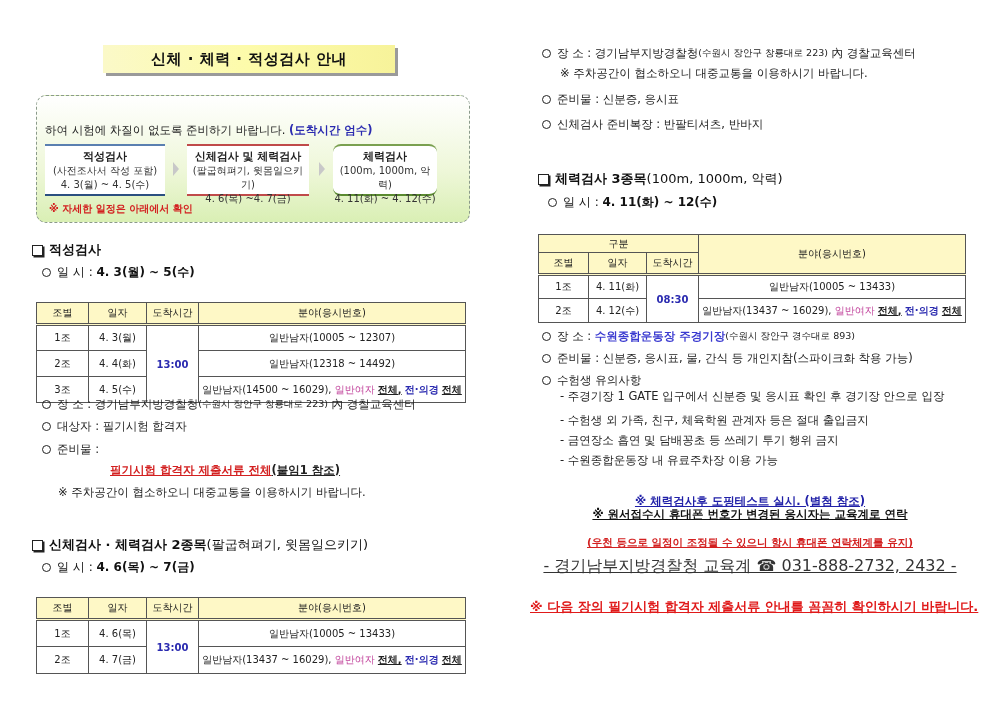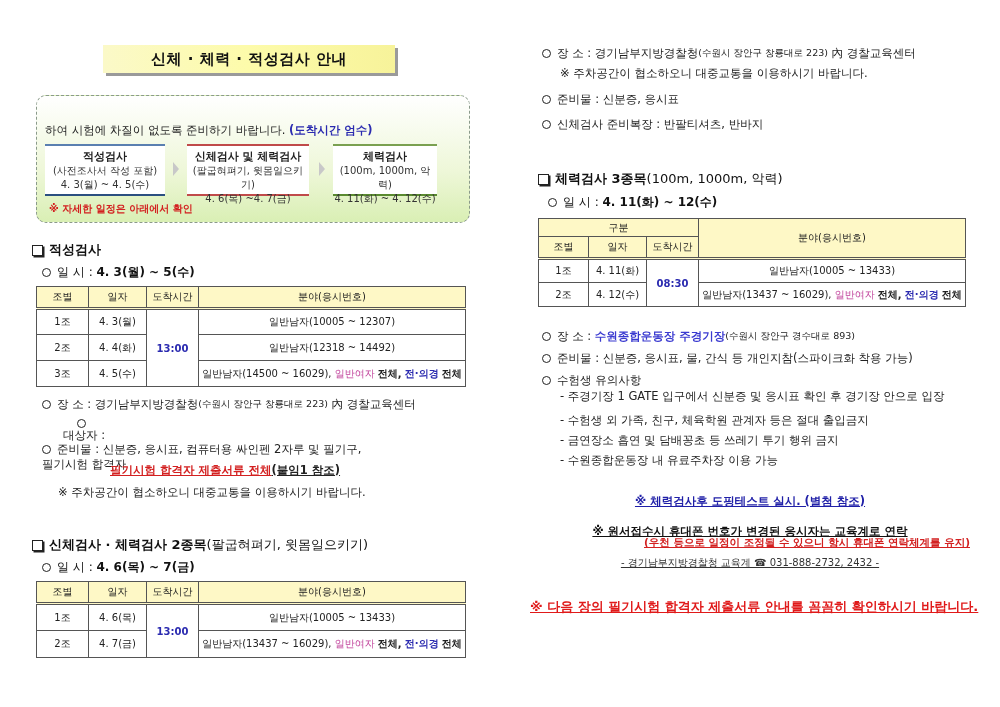--- a/index.html
+++ b/index.html
@@ -28,55 +28,55 @@
   .notice-text { font-size: 11.5px; line-height: 19px; color: #222; }
   .notice-text .emph { color: #2b2bb0; font-weight: bold; }
   .steps { position: absolute; left: 8px; top: 48px; width: 416px; height: 52px; }
   .step {
     position: absolute; top: 0; height: 52px; background: #fff;
     text-align: center; font-size: 10px; line-height: 14px; padding-top: 4px; color: #333;
   }
   .step .st { font-weight: bold; font-size: 11px; color: #222; }
   .step1 { left: 0; width: 120px; border-top: 2px solid #5a7fb0; border-bottom: 2px solid #2a4f80; }
   .step2 { left: 142px; width: 122px; border-top: 2px solid #c04a4a; border-bottom: 2px solid #c04a4a; }
-  .step3 { left: 288px; width: 104px; border-top: 2px solid #7aa050; border-bottom: 2px solid #5a8a30; }
+  .step3 { left: 288px; width: 104px; border-top: 2px solid #7aa050; border-bottom: 2px solid #5a8a30; border-radius: 8px; }
   .arrow { position: absolute; top: 18px; width: 0; height: 0; border-top: 7px solid transparent; border-bottom: 7px solid transparent; border-left: 6px solid #c8c8c8; }
   .arrow1 { left: 128px; }
   .arrow2 { left: 274px; }
   .notice-warn { position: absolute; left: 12px; top: 106px; color: #d32020; font-weight: bold; font-size: 10px; }
 
   
   .sec-h { position: absolute; font-weight: bold; font-size: 13px; color: #111; display: flex; align-items: center; }
   .sec-h .box-icon { width: 11px; height: 11px; border: 1.5px solid #222; box-shadow: 1.5px 1.5px 0 #222; margin-right: 6px; }
   .sec-h .thin { font-weight: normal; }
   .sub { position: absolute; font-size: 12px; color: #111; display: flex; align-items: center; }
   .circ { display: inline-block; width: 9px; height: 9px; border: 1.3px solid #222; border-radius: 50%; margin-right: 6px; }
   .sub b { font-weight: bold; }
 
   
-  table { position: absolute; border-collapse: collapse; font-size: 10px; }
+  table { position: absolute; border-collapse: collapse; font-size: 10px; margin-top: 16px; }
   td, th { border: 1px solid #555; text-align: center; vertical-align: middle; font-weight: normal; }
   th { background: #fef8c6; height: 22px; color: #222; }
   thead tr:last-child th { border-bottom: 3px double #555; }
   .t-time { color: #2b2bb0; font-weight: bold; }
   .pink { color: #c0409a; }
   .navy { color: #2b2bb0; font-weight: bold; }
-  .bold { font-weight: bold; }
+  .bold { font-weight: bold; text-decoration: underline; }
 
   .line { position: absolute; font-size: 11.5px; color: #222; white-space: nowrap; display: flex; align-items: center; }
   .line small { font-size: 9.5px; }
   .red-under { color: #d32020; font-weight: bold; text-decoration: underline; }
   .under-b { font-weight: bold; text-decoration: underline; }
   .blue-loc { color: #3a3ad0; font-weight: bold; }
 
   .center-line { position: absolute; left: 0; width: 440px; text-align: center; font-size: 11.5px; white-space: nowrap; text-decoration: underline; }
   .c-blue { color: #2020a8; font-weight: bold; }
   .c-black { color: #111; font-weight: bold; }
-  .c-red { color: #d32020; font-weight: bold; font-size: 10.5px; text-align: right; }
-  .c-gray { color: #333; font-size: 10px; }
+  .c-red { color: #d32020; font-weight: bold; font-size: 10.5px; }
+  .c-gray { color: #333; font-size: 16px; }
   .final { color: #e01a1a; font-weight: bold; font-size: 13px; }
 </style>
 </head>
 <body>
 
 <div class="col col-left">
 
   <div class="title-banner">신체 · 체력 · 적성검사 안내</div>
 
   <div class="notice-box">
@@ -151,29 +151,28 @@
     </tbody>
   </table>
 
   <div class="line" style="left:12px; top:397px;">
     <span class="circ"></span>
     <span>장   소 :</span>&nbsp;
     <span>경기남부지방경찰청</span>
     <small>(수원시 장안구 창룡대로 223)</small>&nbsp;
     <span>內 경찰교육센터</span>
   </div>
-  <div class="line" style="left:12px; top:419px;flex-direction:column;">
+  <div class="line" style="left:12px; top:419px;">
     <span class="circ"></span>
     <span>대상자 :</span>&nbsp;
     <span>필기시험 합격자</span>
   </div>
   <div class="line" style="left:12px; top:442px;">
     <span class="circ"></span>
     <span>준비물 :</span>&nbsp;
-    <span>신분증, 응시표, 컴퓨터용 싸인펜 2자루 및 필기구,</span>
   </div>
   <div class="line" style="left:80px; top:463px;">
     <span class="red-under">필기시험 합격자 제출서류 전체</span>
     <span class="under-b">(붙임1 참조)</span>
   </div>
   <div class="line" style="left:28px; top:485px;">※ 주차공간이 협소하오니 대중교통을 이용하시기 바랍니다.</div>
 
   <div class="sec-h" style="left:2px; top:536px;">
     <span class="box-icon"></span>
     <span>신체검사 · 체력검사 2종목</span>
@@ -293,17 +292,17 @@
   <div class="line" style="left:12px; top:373px;">
     <span class="circ"></span>
     <span>수험생 유의사항</span>
   </div>
   <div class="line" style="left:30px; top:389px;">- 주경기장 1 GATE 입구에서 신분증 및 응시표 확인 후 경기장 안으로 입장</div>
   <div class="line" style="left:30px; top:413px;">- 수험생 외 가족, 친구, 체육학원 관계자 등은 절대 출입금지</div>
   <div class="line" style="left:30px; top:433px;">- 금연장소 흡연 및 담배꽁초 등 쓰레기 투기 행위 금지</div>
   <div class="line" style="left:30px; top:453px;">- 수원종합운동장 내 유료주차장 이용 가능</div>
 
   <div class="center-line c-blue" style="top:494px;">※ 체력검사후 도핑테스트 실시. (별첨 참조)</div>
-  <div class="center-line c-black" style="top:524px;">※ 원서접수시 휴대폰 번호가 변경된 응시자는 교육계로 연락</div>
+  <div class="center-line c-black" style="top:507px;">※ 원서접수시 휴대폰 번호가 변경된 응시자는 교육계로 연락</div>
   <div class="center-line c-red" style="top:536px;">(우천 등으로 일정이 조정될 수 있으니 항시 휴대폰 연락체계를 유지)</div>
   <div class="center-line c-gray" style="top:556px;">- 경기남부지방경찰청 교육계 ☎ 031-888-2732, 2432 -</div>
   <div class="center-line final" style="top:598px;">※ 다음 장의 필기시험 합격자 제출서류 안내를 꼼꼼히 확인하시기 바랍니다.</div>
 </div>
 
 </body></html>

